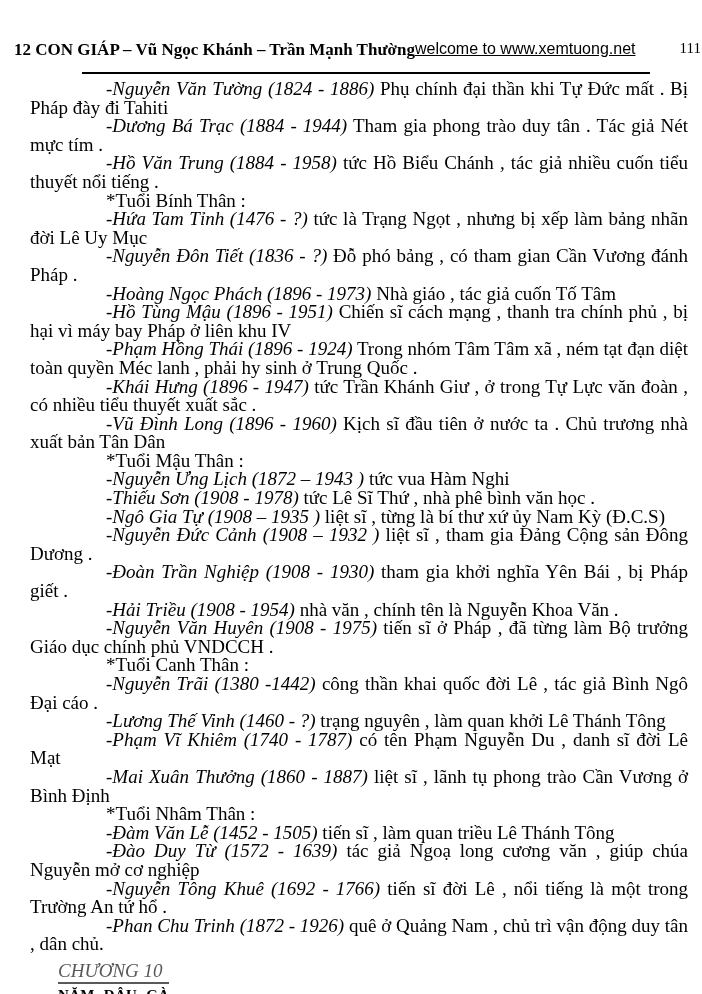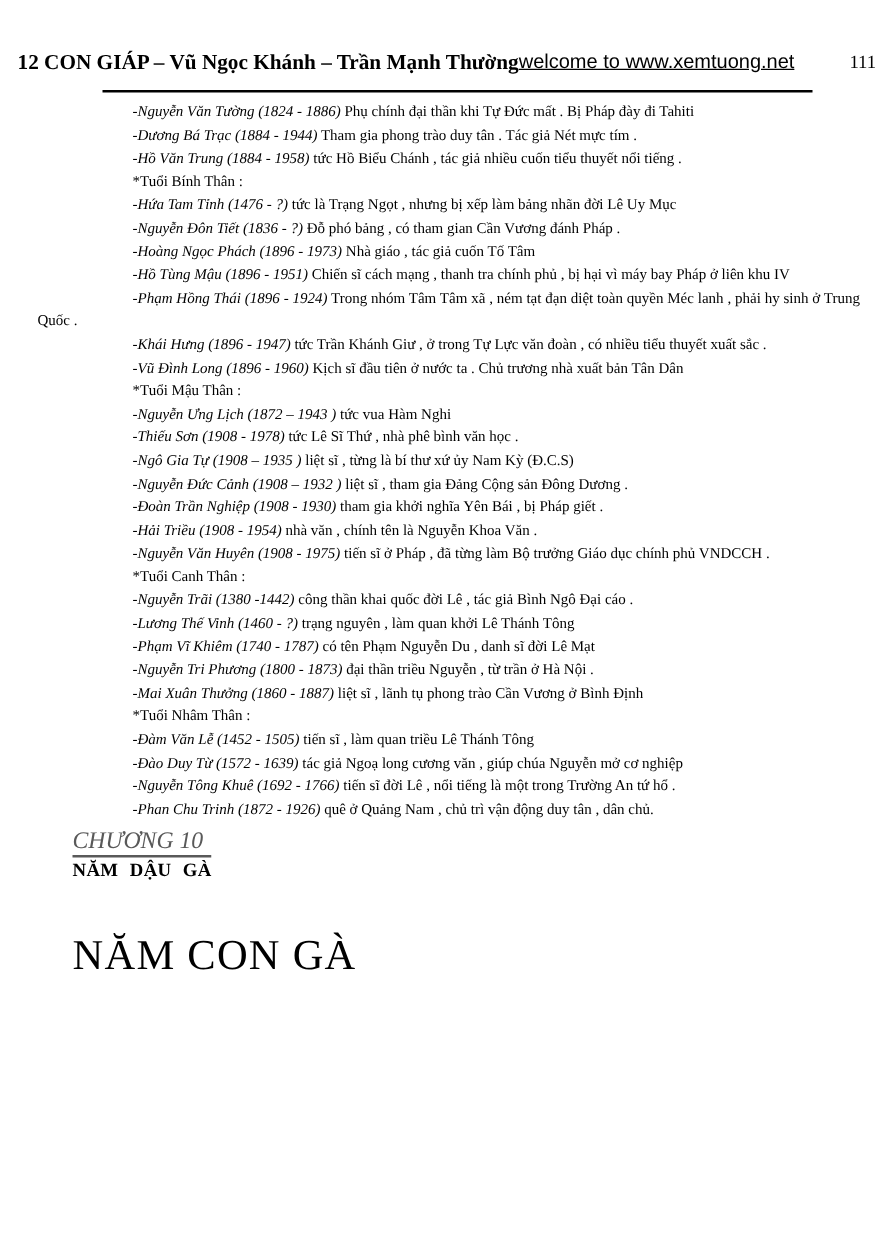--- a/index.html
+++ b/index.html
@@ -10,21 +10,21 @@
     background: #ffffff;
     overflow: hidden;
     font-family: "Liberation Serif", serif;
     color: #000;
   }
   
   .header {
     position: absolute;
     top: 40px; left: 14px; right: 12px;
     display: flex;
-    align-items: center;
+    align-items: flex-start;
   }
   .book-title {
     font-weight: bold;
     font-size: 17px;
     white-space: nowrap;
   }
   .site-link {
     margin-left: auto;
     margin-right: 44px;
     font-family: "Liberation Sans", sans-serif;
@@ -44,21 +44,21 @@
     border-top: 2px solid #000;
   }
   
   .content {
     position: absolute;
     top: 80px; left: 0; right: 0;
     padding: 0 14px 0 30px;
   }
   .content p {
     margin: 0;
-    font-size: 12px;
+    font-size: 19px;
     line-height: 18.6px;
     text-align: justify;
     text-indent: 76px;
   }
   .content p .name { font-style: italic; }
   .content p.section { font-weight: normal; text-align: left; }
   
   .chapter { margin-left: 28px; margin-top: 6px; }
   .chapter-title {
     display: inline-block;
@@ -136,21 +136,20 @@
   <p><span class="name">-Nguyễn Văn Huyên (1908 - 1975)</span><span class="desc"> tiến sĩ ở Pháp , đã từng làm Bộ trưởng Giáo dục chính phủ VNDCCH .</span></p>
 
   <p class="section"><span class="section-label">*Tuổi Canh Thân :</span></p>
 
   <p><span class="name">-Nguyễn Trãi (1380 -1442)</span><span class="desc"> công thần khai quốc đời Lê , tác giả Bình Ngô Đại cáo .</span></p>
 
   <p><span class="name">-Lương Thế Vinh (1460 - ?)</span><span class="desc"> trạng nguyên , làm quan khởi Lê Thánh Tông</span></p>
 
   <p><span class="name">-Phạm Vĩ Khiêm (1740 - 1787)</span><span class="desc"> có tên Phạm Nguyễn Du , danh sĩ đời Lê Mạt</span></p>
 
-  <p><span class="name">-Nguyễn Tri Phương (1800 - 1873)</span><span class="desc"> đại thần triều Nguyễn , từ trần ở Hà Nội .</span></p>
 
   <p><span class="name">-Mai Xuân Thưởng (1860 - 1887)</span><span class="desc"> liệt sĩ , lãnh tụ phong trào Cần Vương ở Bình Định</span></p>
 
   <p class="section"><span class="section-label">*Tuổi Nhâm Thân :</span></p>
 
   <p><span class="name">-Đàm Văn Lễ (1452 - 1505)</span><span class="desc"> tiến sĩ , làm quan triều Lê Thánh Tông</span></p>
 
   <p><span class="name">-Đào Duy Từ (1572 - 1639)</span><span class="desc"> tác giả Ngoạ long cương văn , giúp chúa Nguyễn mở cơ nghiệp</span></p>
 
   <p><span class="name">-Nguyễn Tông Khuê (1692 - 1766)</span><span class="desc"> tiến sĩ đời Lê , nổi tiếng là một trong Trường An tứ hổ .</span></p>

